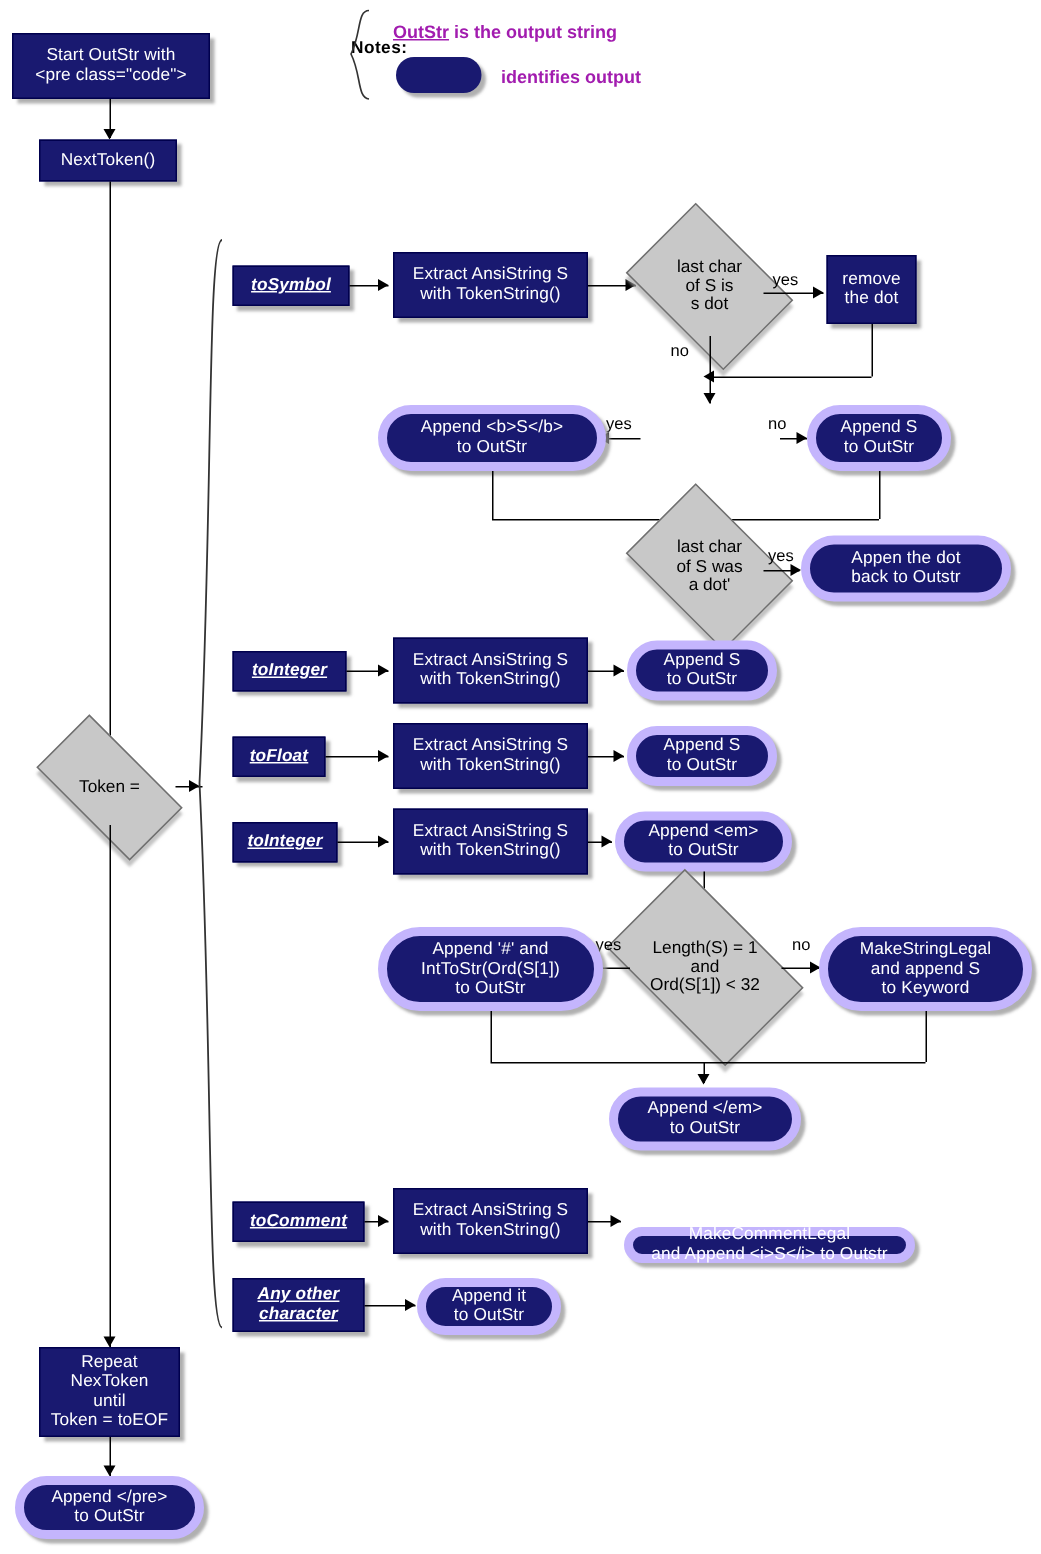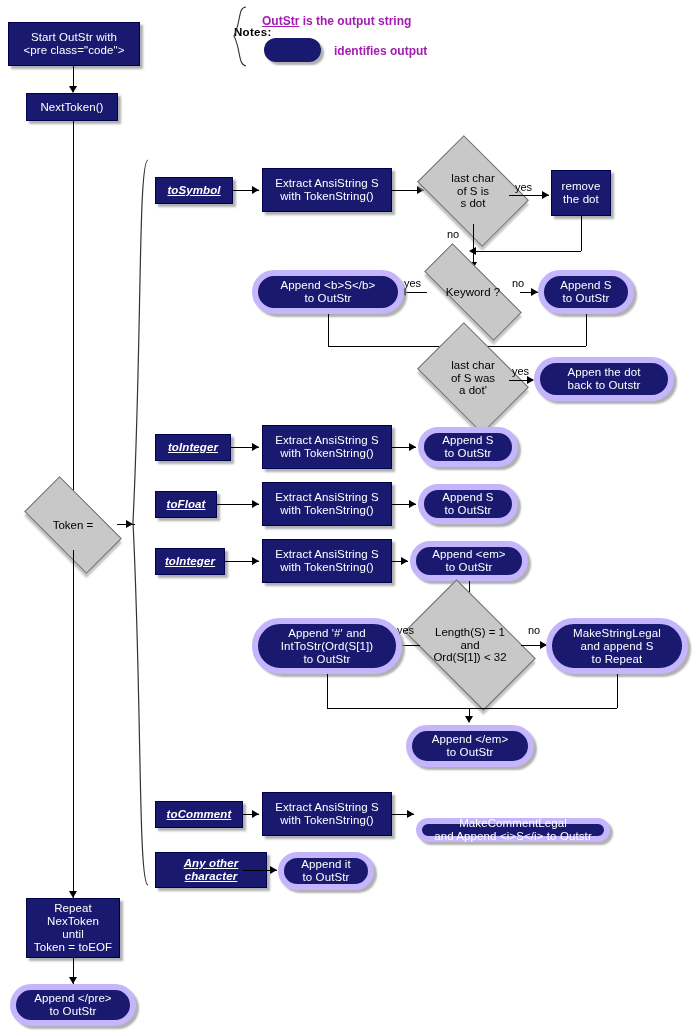--- a/index.html
+++ b/index.html
@@ -203,24 +203,20 @@
 
   <div class="elabel" style="left:447px;top:229px;">no</div>
 
   <div class="ln v" style="left:581px;top:216px;height:35px;"></div>
   <div class="ln h" style="left:474px;top:251px;width:107px;"></div>
   <div class="arrow left" style="left:469px;top:247px;"></div>
 
   <div class="ln v" style="left:473px;top:224px;height:45px;"></div>
   <div class="arrow down" style="left:469px;top:262px;"></div>
 
-  <div class="diamond" style="left:424px;top:272px;width:98px;height:40px;">
-    <div class="dshape"></div>
-    <div class="dtext">Keyword ?</div>
-  </div>
 
   <div class="elabel" style="left:404px;top:278px;">yes</div>
   <div class="ln h" style="left:405px;top:292px;width:22px;"></div>
   <div class="arrow left" style="left:399px;top:288px;"></div>
 
   <div class="node round" style="left:252px;top:270px;width:152px;height:44px;">Append &lt;b&gt;S&lt;/b&gt;
 to OutStr</div>
 
   <div class="elabel" style="left:512px;top:278px;">no</div>
   <div class="ln h" style="left:520px;top:292px;width:18px;"></div>
@@ -302,21 +298,21 @@
   <div class="node round" style="left:252px;top:618px;width:150px;height:56px;">Append '#' and
 IntToStr(Ord(S[1])
 to OutStr</div>
 
   <div class="elabel" style="left:528px;top:625px;">no</div>
   <div class="ln h" style="left:521px;top:645px;width:25px;"></div>
   <div class="arrow right" style="left:540px;top:641px;"></div>
 
   <div class="node round" style="left:546px;top:618px;width:142px;height:56px;">MakeStringLegal
 and append S
-to Repeat</div>
+to Keyword</div>
 
   <div class="ln v" style="left:327px;top:674px;height:34px;"></div>
   <div class="ln v" style="left:617px;top:674px;height:34px;"></div>
   <div class="ln h" style="left:327px;top:708px;width:290px;"></div>
   <div class="ln v" style="left:469px;top:708px;height:14px;"></div>
   <div class="arrow down" style="left:465px;top:716px;"></div>
 
   <div class="node round" style="left:406px;top:725px;width:128px;height:42px;">Append &lt;/em&gt;
 to OutStr</div>
 
@@ -325,21 +321,21 @@
   <div class="arrow right" style="left:252px;top:810px;"></div>
 
   <div class="node rect" style="left:262px;top:792px;width:130px;height:44px;">Extract AnsiString S
 with TokenString()</div>
   <div class="ln h" style="left:392px;top:814px;width:22px;"></div>
   <div class="arrow right" style="left:407px;top:810px;"></div>
 
   <div class="node round" style="left:416px;top:818px;width:194px;height:24px;">MakeCommentLegal
 and Append &lt;i&gt;S&lt;/i&gt; to Outstr</div>
 
-  <div class="node rect token" style="left:155px;top:852px;width:112px;height:36px;text-align:center;">Any other
+  <div class="node rect token" style="left:155px;top:852px;width:88px;height:36px;text-align:center;">Any other
 character</div>
   <div class="ln h" style="left:243px;top:870px;width:34px;"></div>
   <div class="arrow right" style="left:270px;top:866px;"></div>
 
   <div class="node round" style="left:278px;top:852px;width:96px;height:38px;">Append it
 to OutStr</div>
 
   <div class="node rect" style="left:26px;top:898px;width:94px;height:60px;">Repeat
 NexToken
 until

